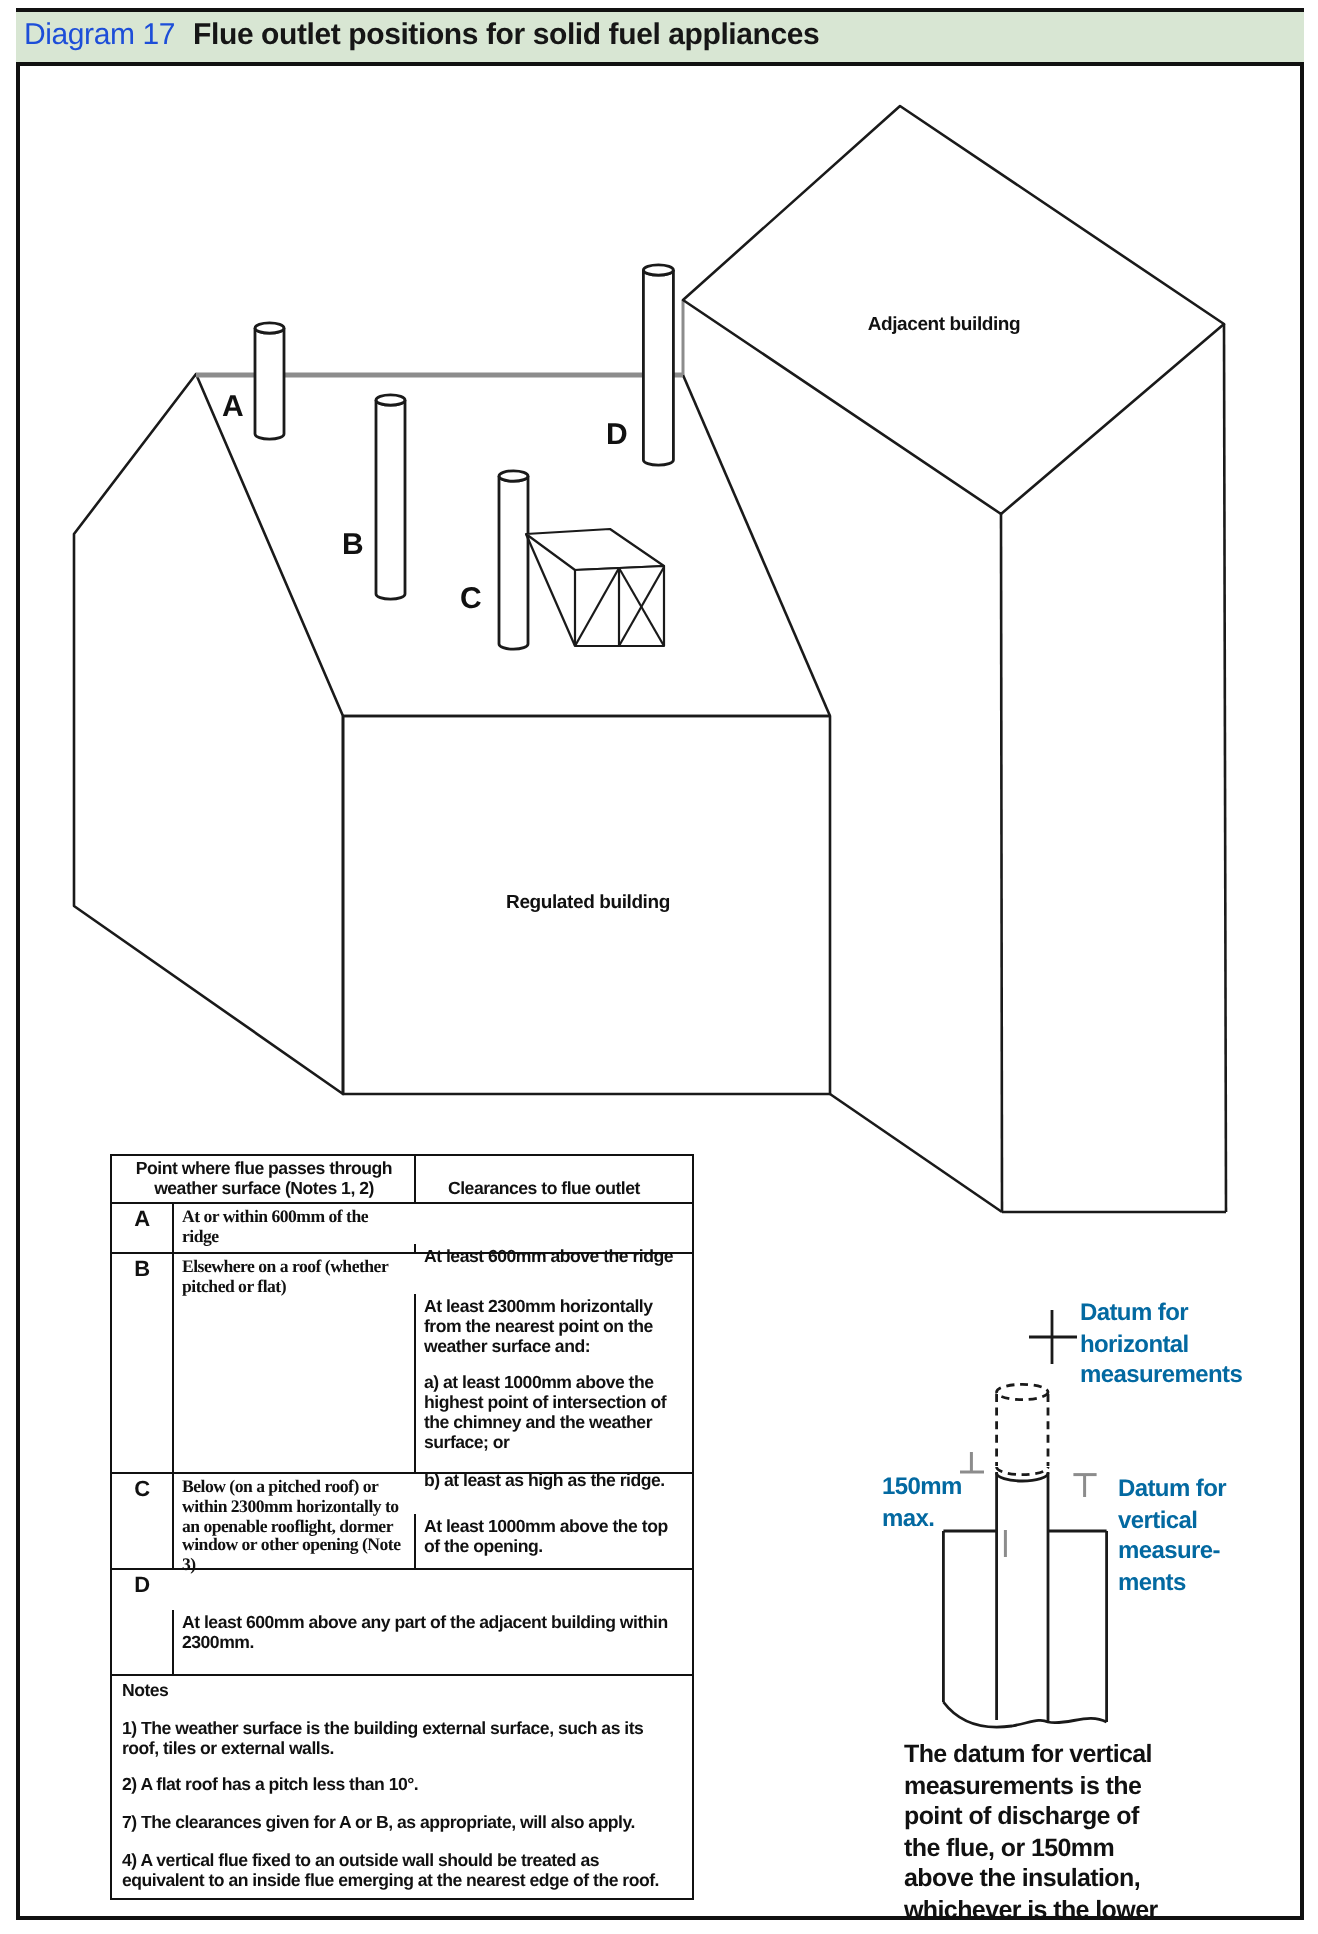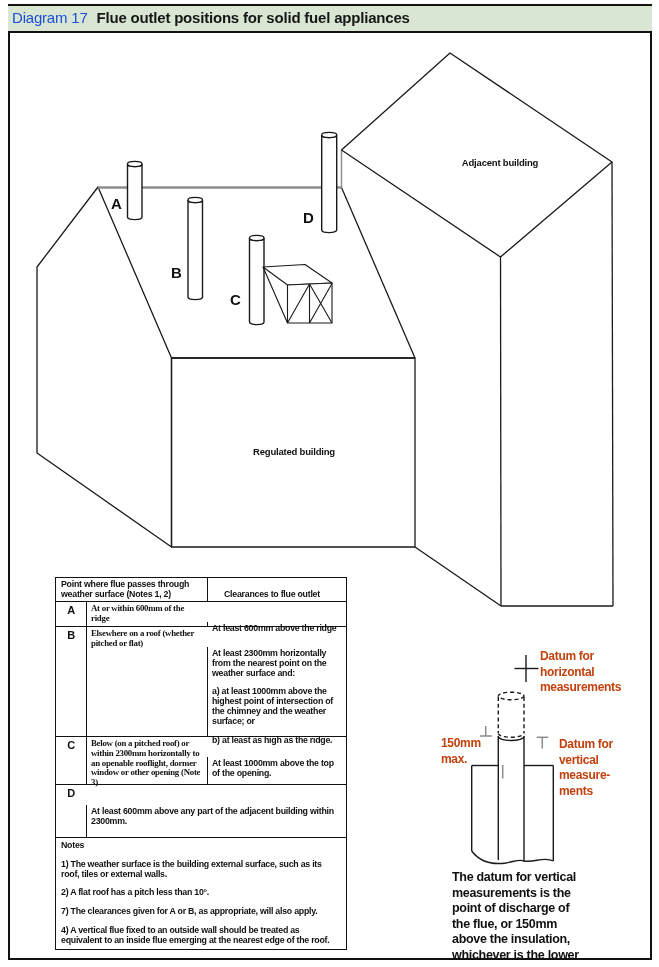--- a/index.html
+++ b/index.html
@@ -10,29 +10,29 @@
         line-height:24px;white-space:nowrap;padding-left:4px;}
   .t-prefix{font-size:15px;font-weight:normal;color:#1d4ed8;margin-right:9px;letter-spacing:-0.2px;}
   .t-main{font-size:15px;font-weight:bold;color:#161616;letter-spacing:-0.2px;}
   .content-box{position:absolute;left:8px;top:31px;width:644px;height:929px;
         box-sizing:border-box;border:2px solid #111;background:#fff;}
   .art{position:absolute;left:0;top:0;}
   .flue-label{position:absolute;font-weight:bold;font-size:15px;line-height:15px;color:#111;}
   .bldg-label{position:absolute;font-weight:bold;font-size:9.5px;line-height:11px;
         letter-spacing:-0.2px;text-align:center;width:100px;color:#111;}
   .dlabel{position:absolute;font-weight:bold;font-size:12px;line-height:15.5px;
-        letter-spacing:-0.3px;white-space:pre-line;color:#c2410c;}
+        letter-spacing:-0.3px;white-space:pre-line;color:#0369a1;}
   .dcaption{position:absolute;font-weight:bold;font-size:12.5px;line-height:15.5px;
         letter-spacing:-0.3px;white-space:pre-line;color:#111;}
   
   .tbl{position:absolute;left:55px;top:577px;width:292px;box-sizing:border-box;
         border:1.4px solid #111;background:#fff;font-size:8.8px;line-height:9.8px;
         font-weight:bold;letter-spacing:-0.25px;color:#111;}
   .tbl *{box-sizing:border-box;}
-  .t-head{display:flex;border-bottom:1.1px solid #111;height:24px;}
+  .t-head{display:flex;border-bottom:1.1px solid #111;height:24px;text-align:center;}
   .th1{width:151px;padding:2px 4px 1px 5px;}
   .th2{flex:1;border-left:1.1px solid #111;padding:1px 4px 1px 16px;display:flex;align-items:flex-end;}
   .t-row{display:flex;border-bottom:1.1px solid #111;}
   .rA{height:25px;}.rB{height:110px;}.rC{height:48px;}.rD{height:53px;}
   .tc-letter{width:30px;text-align:center;font-size:11px;line-height:12px;padding-top:2px;}
   .tc-point{width:121px;border-left:1.1px solid #111;padding:2px 3px 1px 4px;font-family:Liberation Serif, serif;}
   .tc-clear{flex:1;border-left:1.1px solid #111;padding:2px 3px 1px 4px;margin-top:20px;}
   .para + .para{margin-top:9px;}
   .t-notes{min-height:108px;padding:3px 5px 3px 5px;}
   .note{margin-top:9px;}
@@ -125,21 +125,21 @@
       <path d="M536.7,737.3 H548.3"></path>
       <path d="M542.3,737.3 V748.5"></path>
     </g>
   </svg>
 
   <div class="flue-label" style="left:111px;top:196px">A</div>
   <div class="flue-label" style="left:171px;top:265px">B</div>
   <div class="flue-label" style="left:230px;top:292px">C</div>
   <div class="flue-label" style="left:303px;top:210px">D</div>
 
-  <div class="bldg-label" style="left:450px;top:157px">Adjacent building</div>
+  <div class="bldg-label" style="left:422px;top:157px">Adjacent building</div>
   <div class="bldg-label" style="left:244px;top:446px">Regulated building</div>
 
   <div class="tbl">
     <div class="t-head">
       <div class="th1">Point where flue passes through weather surface (Notes 1, 2)</div>
       <div class="th2">
         <span>Clearances to flue outlet</span>
       </div>
     </div>
 

